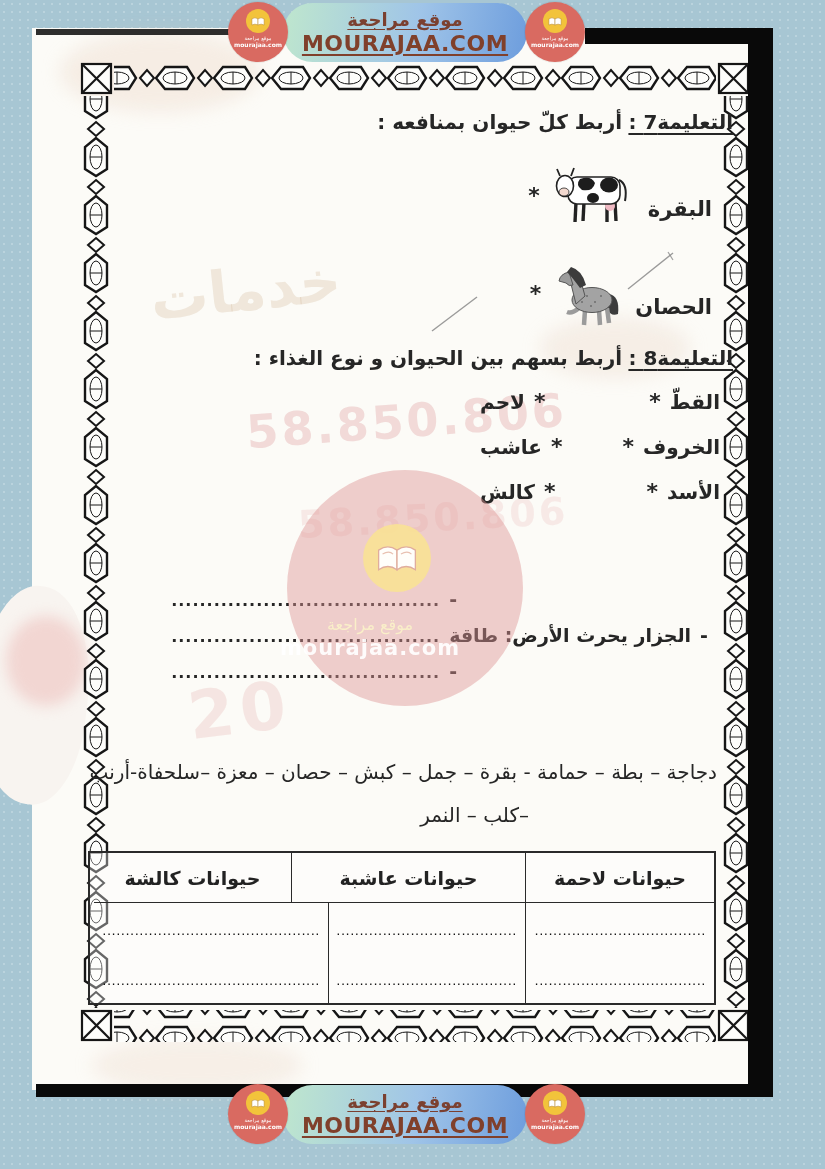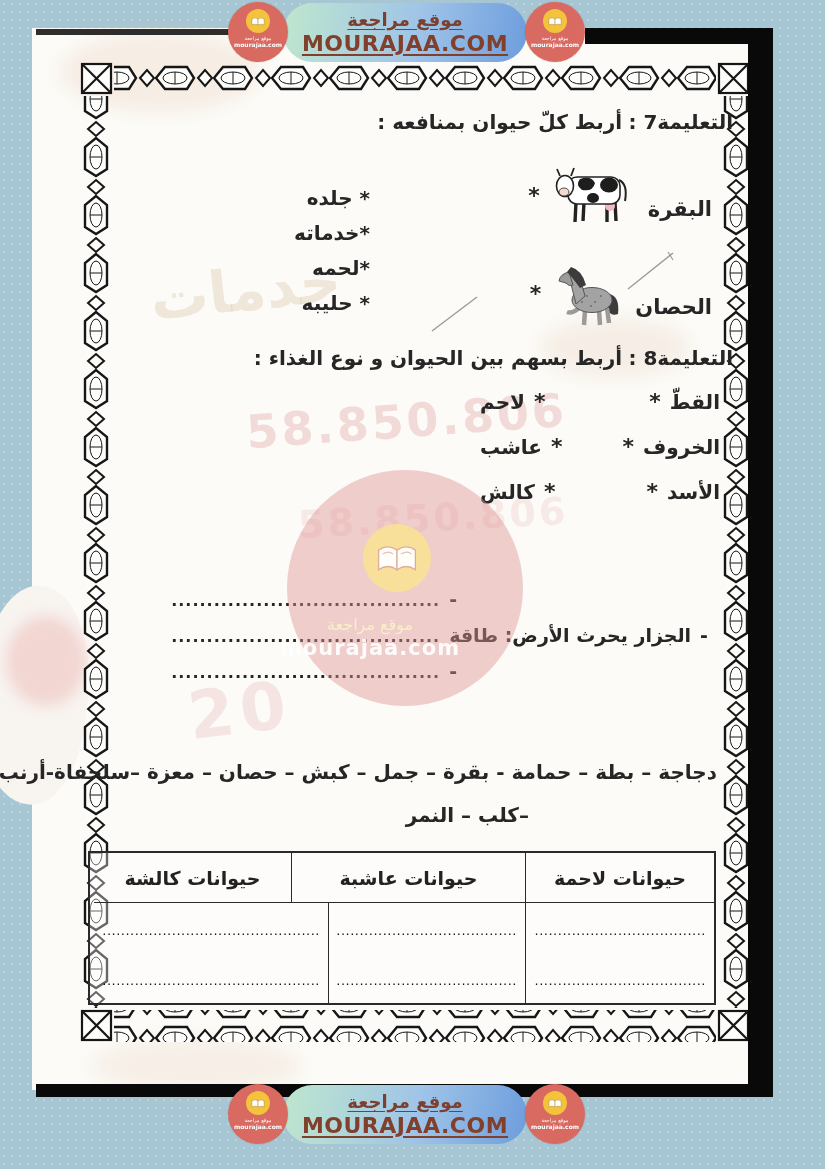--- a/index.html
+++ b/index.html
@@ -18,34 +18,34 @@
   .ghost{z-index:3;font-weight:bold;white-space:nowrap;pointer-events:none;}
   .ghost-services{left:150px;top:256px;font-size:58px;letter-spacing:10px;color:rgba(205,175,140,.26);transform:rotate(-6deg);}
   .ghost-phone{left:246px;top:394px;font-size:46px;letter-spacing:3px;color:rgba(232,186,186,.5);transform:rotate(-4deg);}
   .ghost-phone2{left:298px;top:496px;font-size:38px;letter-spacing:3px;color:rgba(236,196,196,.32);transform:rotate(-3deg);}
   .ghost-num{left:188px;top:672px;font-size:66px;color:rgba(235,195,192,.38);transform:rotate(-7deg);letter-spacing:6px;}
   
   .frame{left:80px;top:62px;z-index:5;}
   
   .content-el{z-index:10;color:#262626;direction:rtl;}
   .heading{font-size:20px;white-space:nowrap;}
-  .hnum{font-weight:bold;text-decoration-thickness:2px;text-underline-offset:4px;}
+  .hnum{font-weight:bold;text-decoration:underline;text-decoration-thickness:2px;text-underline-offset:4px;}
   .hrest{font-weight:600;}
   .animal-row{display:flex;direction:rtl;align-items:center;}
   .animal-name{font-size:21px;font-weight:600;margin-top:25px;}
   .star{font-size:22px;font-weight:bold;line-height:1;}
   .benefits{font-size:20px;text-align:right;line-height:35px;font-weight:600;}
   .pairs{display:flex;flex-direction:column;gap:21px;width:240px;}
   .pair-row{display:flex;direction:rtl;justify-content:space-between;font-size:20px;font-weight:600;}
   .pair-cell{display:flex;gap:9px;align-items:baseline;}
   .e9-list{display:flex;flex-direction:column;gap:14px;align-items:flex-end;}
   .e9-line{display:flex;direction:rtl;gap:9px;align-items:baseline;font-size:19px;font-weight:600;white-space:nowrap;}
   .e9-dash{font-weight:bold;}
   .dots{letter-spacing:1px;font-size:16px;}
-  .animals-line{font-size:20px;font-weight:700;white-space:nowrap;}
+  .animals-line{font-size:20px;font-weight:400;white-space:nowrap;}
   
   .wtable{left:88px;top:851px;width:624px;z-index:10;direction:rtl;border:2px solid #2a2a2a;background:rgba(255,255,255,.35);}
   .trow{display:flex;direction:rtl;}
   .tcell{border-left:1.5px solid #2a2a2a;box-sizing:border-box;}
   .tcell:last-child{border-left:none;}
   .th{height:50px;display:flex;align-items:center;justify-content:center;font-size:19px;font-weight:bold;color:#222;border-bottom:1.5px solid #2a2a2a;}
   .td{height:100px;position:relative;overflow:hidden;}
   .dotline{position:absolute;left:8px;right:8px;font-size:13px;letter-spacing:.5px;color:#111;white-space:nowrap;overflow:hidden;}
   
   .wm-circle{left:287px;top:470px;width:236px;height:236px;border-radius:50%;background:rgba(222,148,148,.45);z-index:20;}
@@ -137,26 +137,20 @@
       <path d="M8 12 l-3 -7 M19 12 l3 -8" stroke="#222" stroke-width="1.8" fill="none"></path>
       <ellipse cx="13" cy="22" rx="8.5" ry="10.5" fill="#fff" stroke="#222" stroke-width="1.6"></ellipse>
       <ellipse cx="12" cy="28" rx="5" ry="4" fill="#f3d9cf" stroke="#222" stroke-width=".8"></ellipse>
       <path d="M28 15 q11 -4 15 4 q-2 9 -13 7 q-7 -5 -2 -11z" fill="#1d1d1d"></path>
       <ellipse cx="57" cy="21" rx="9" ry="7.5" fill="#1d1d1d"></ellipse>
       <ellipse cx="41" cy="34" rx="6" ry="5" fill="#1d1d1d"></ellipse>
     </svg>
     <span class="star">*</span>
   </div>
 
-  <div class="abs content-el benefits" style="left:278px;top:181px;width:92px;">
-    <div>* جلده</div>
-    <div>*خدماته</div>
-    <div>*لحمه</div>
-    <div>* حليبه</div>
-  </div>
 
   <div class="abs content-el animal-row" style="right:113px;top:260px;gap:14px;">
     <span class="animal-name">الحصان</span>
     <svg width="66" height="68" viewBox="0 0 66 68">
       <path d="M54 34 q11 2 9 20 q-7 3 -11 -5z" fill="#3c3c3c"></path>
       <line x1="30" y1="50" x2="29" y2="65" stroke="#9b9b9b" stroke-width="4.5"></line>
       <line x1="44" y1="50" x2="45" y2="65" stroke="#9b9b9b" stroke-width="4.5"></line>
       <line x1="52" y1="48" x2="54" y2="63" stroke="#9b9b9b" stroke-width="4.5"></line>
       <path d="M24 48 q-7 6 -12 4" fill="none" stroke="#9b9b9b" stroke-width="4.5"></path>
       <ellipse cx="37" cy="40" rx="20" ry="12.5" fill="#a3a3a3" stroke="#555" stroke-width="1"></ellipse>

